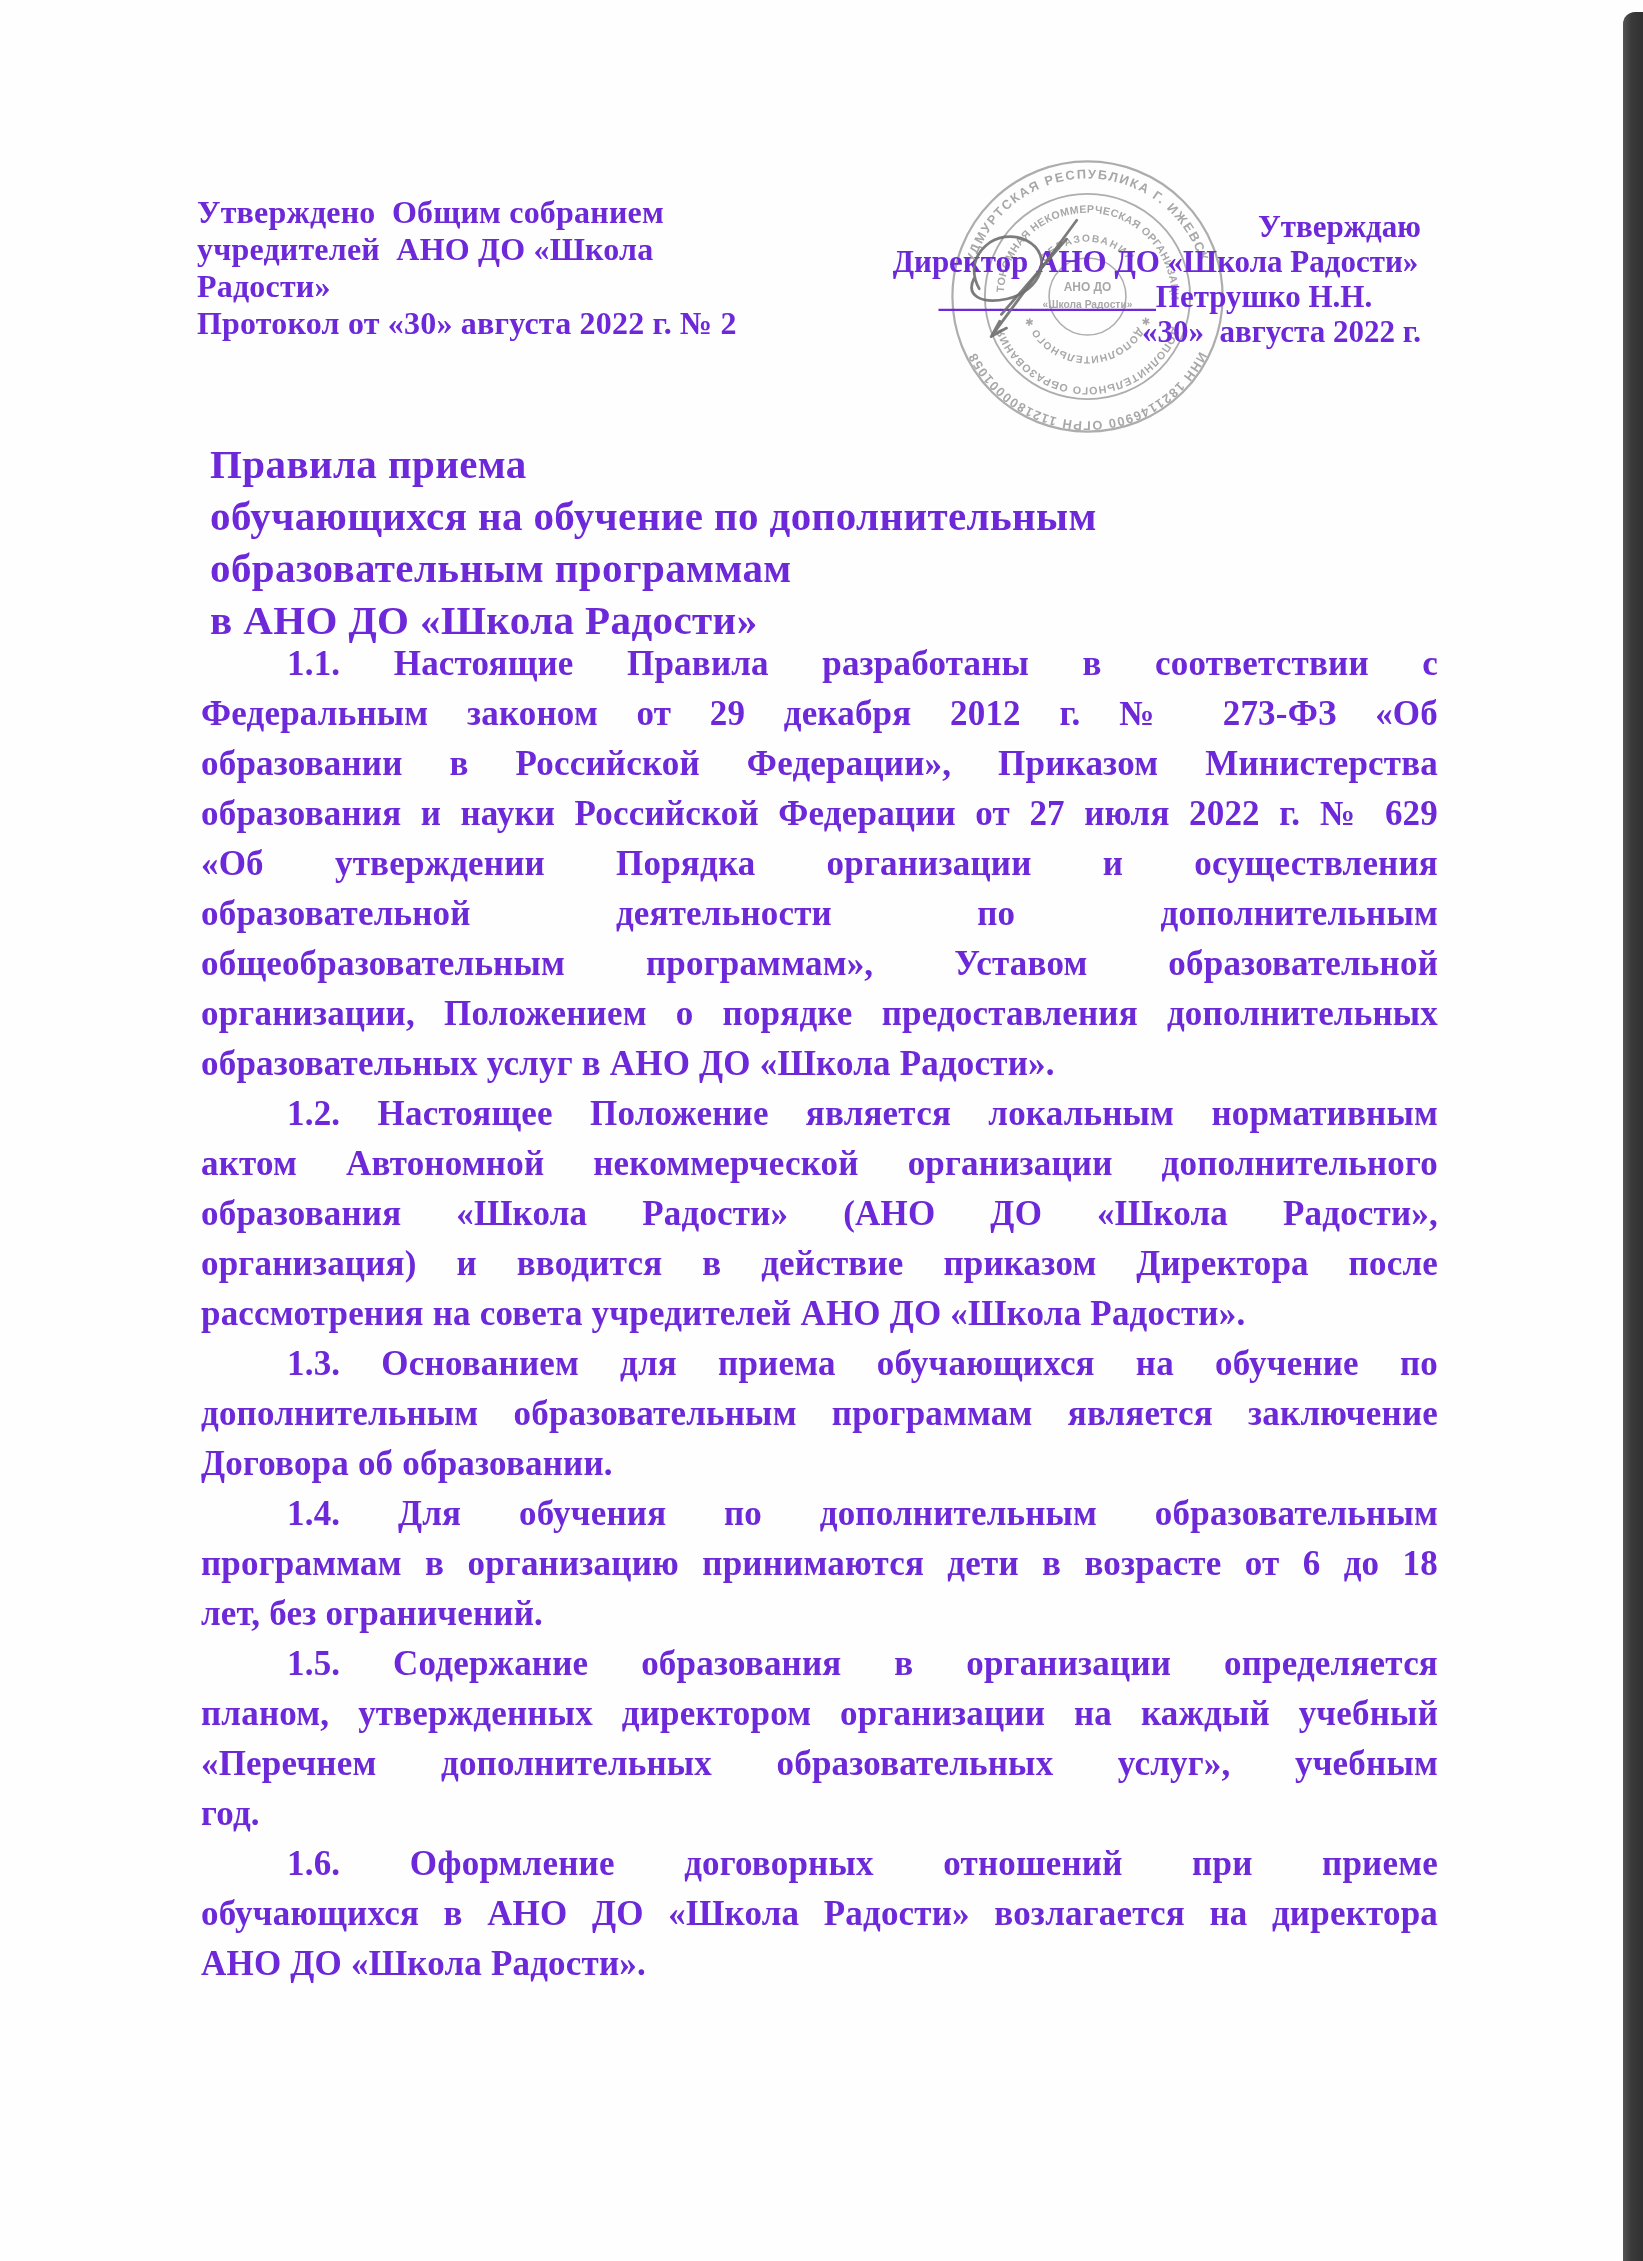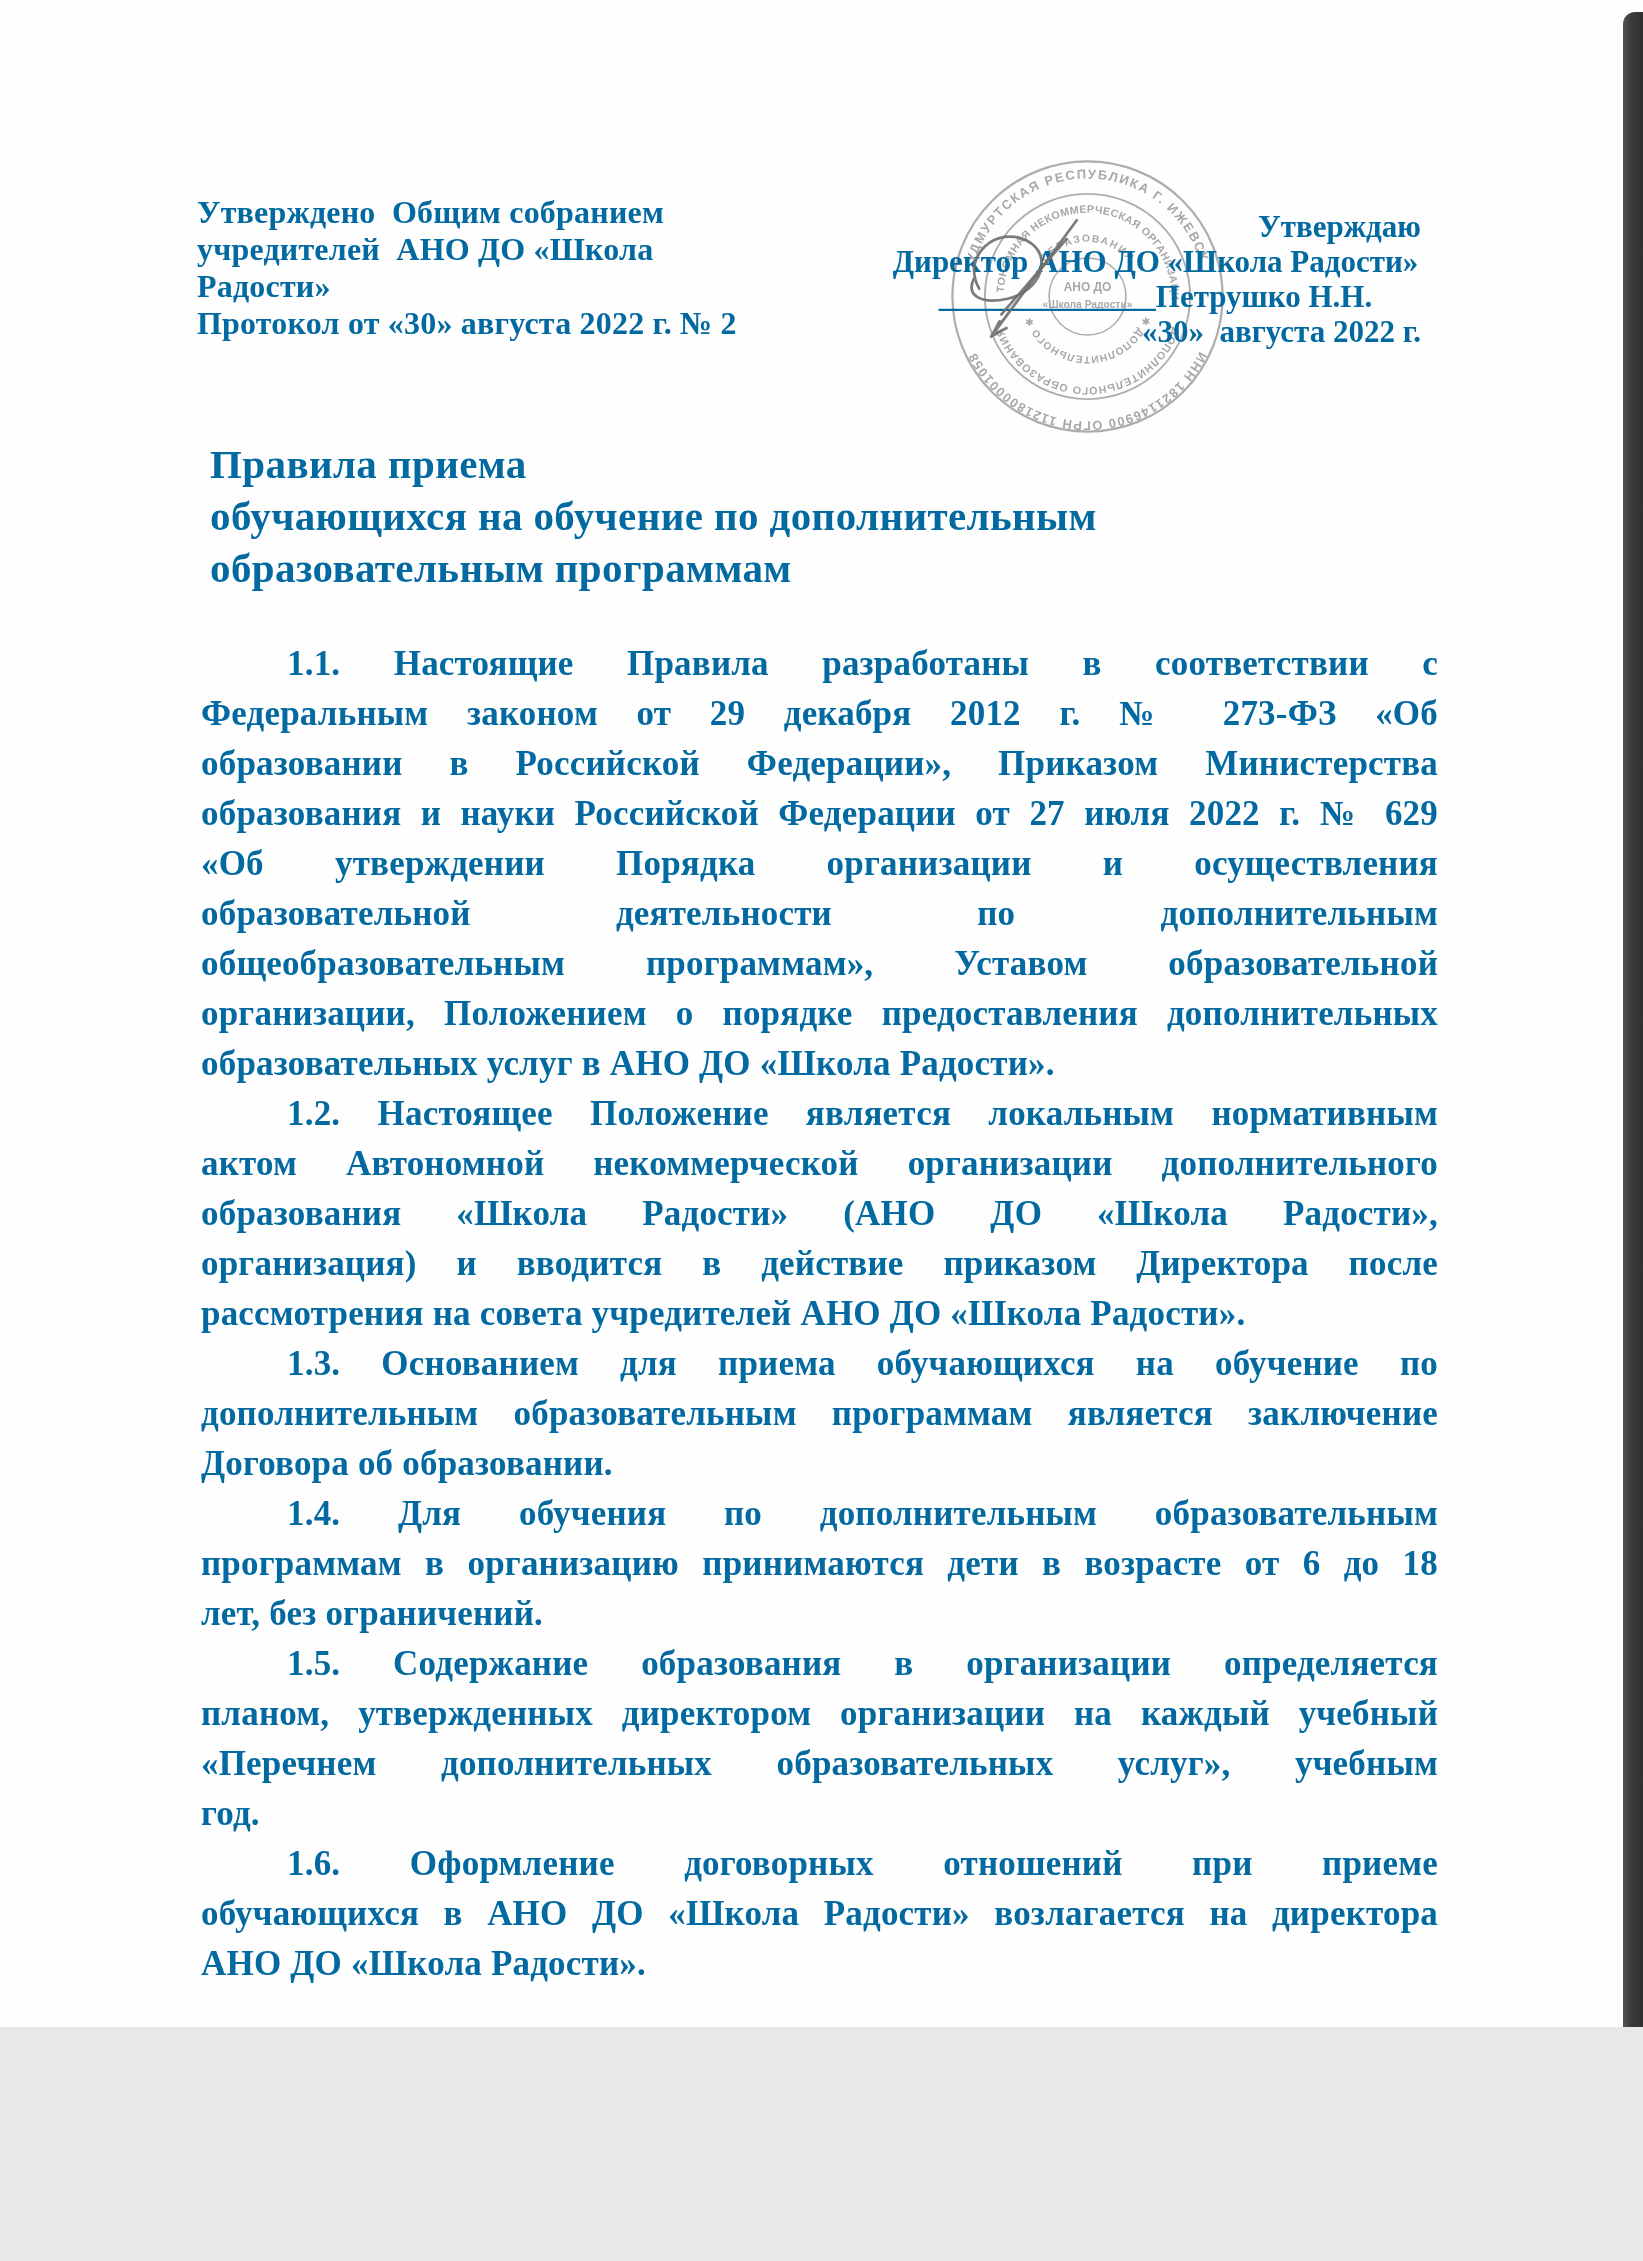--- a/index.html
+++ b/index.html
@@ -1,24 +1,24 @@
 <!DOCTYPE html>
 <html style="font-size:13.7px"><head>
 <meta charset="utf-8">
 <style>
   * { margin: 0; padding: 0; box-sizing: border-box; }
   html, body { background: #e8e8e8; }
   .page {
     position: relative;
     width: 1644px;
-    height: 2027px;
+    height: 2261px;
     background: #fefefe;
     overflow: hidden;
     font-family: "Liberation Serif", "DejaVu Serif", serif;
-    color: #0369a1;
+    color: #6d28d9;
     font-weight: bold;
   }
   
   .edge-strip {
     position: absolute;
     right: 0;
     top: 12px;
     width: 21.4px;
     height: 2249px;
     background: linear-gradient(to right, #555 0%, #3a3a3a 40%, #2f2f2f 100%);
@@ -166,20 +166,21 @@
   <svg class="signature" viewBox="0 0 230 180">
     <path d="M 48,92 C 26,52 70,18 104,36 C 136,53 120,96 80,104 C 50,110 32,100 42,80"></path>
     <path d="M 162,12 L 62,148 M 62,148 L 80,138 M 62,148 L 72,130"></path>
     <path d="M 150,34 L 74,122"></path>
   </svg>
 
   <div class="doc-title">
     <div class="tline">Правила приема</div>
     <div class="tline">обучающихся на обучение по дополнительным</div>
     <div class="tline">образовательным программам</div>
+    <div class="tline">в АНО ДО «Школа Радости»</div>
   </div>
 
   <div class="doc-body">
       <div>
         <div class="bline first">1.1. Настоящие Правила разработаны в соответствии с</div>
         <div class="bline">Федеральным законом от 29 декабря 2012 г. № 273-ФЗ «Об</div>
         <div class="bline">образовании в Российской Федерации», Приказом Министерства</div>
         <div class="bline">образования и науки Российской Федерации от 27 июля 2022 г. № 629</div>
         <div class="bline">«Об утверждении Порядка организации и осуществления</div>
         <div class="bline">образовательной деятельности по дополнительным</div>

